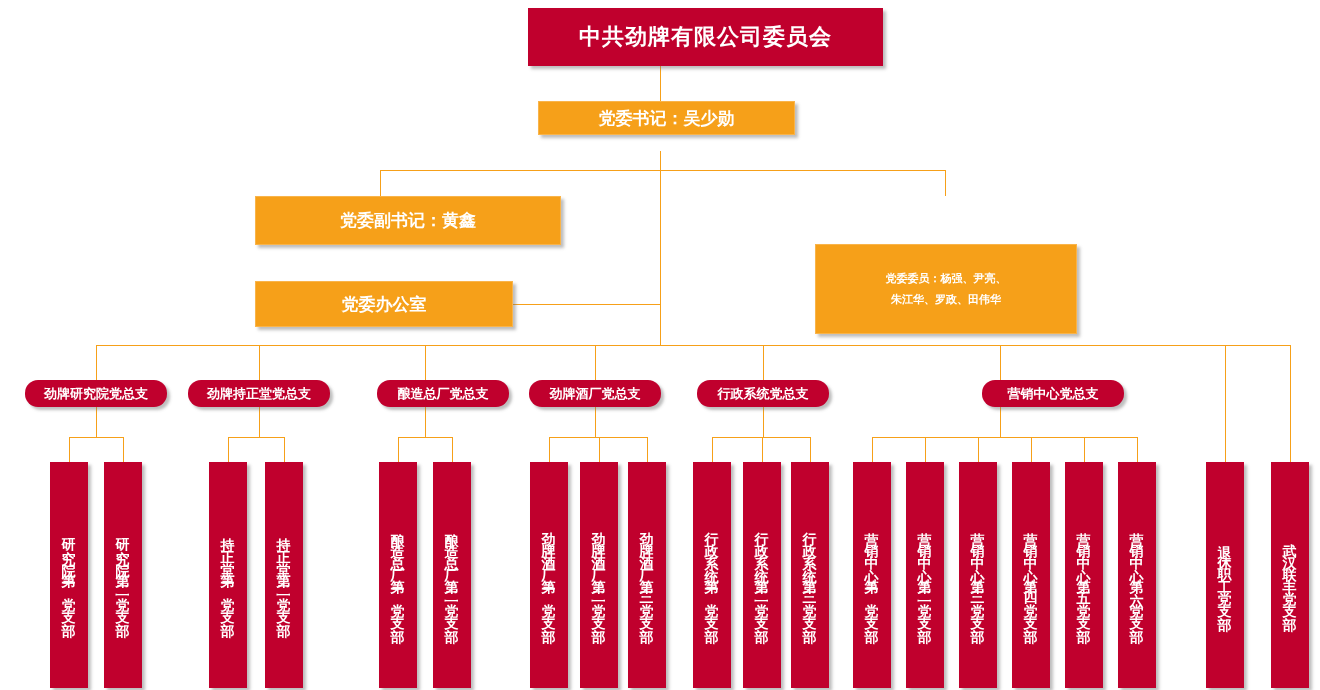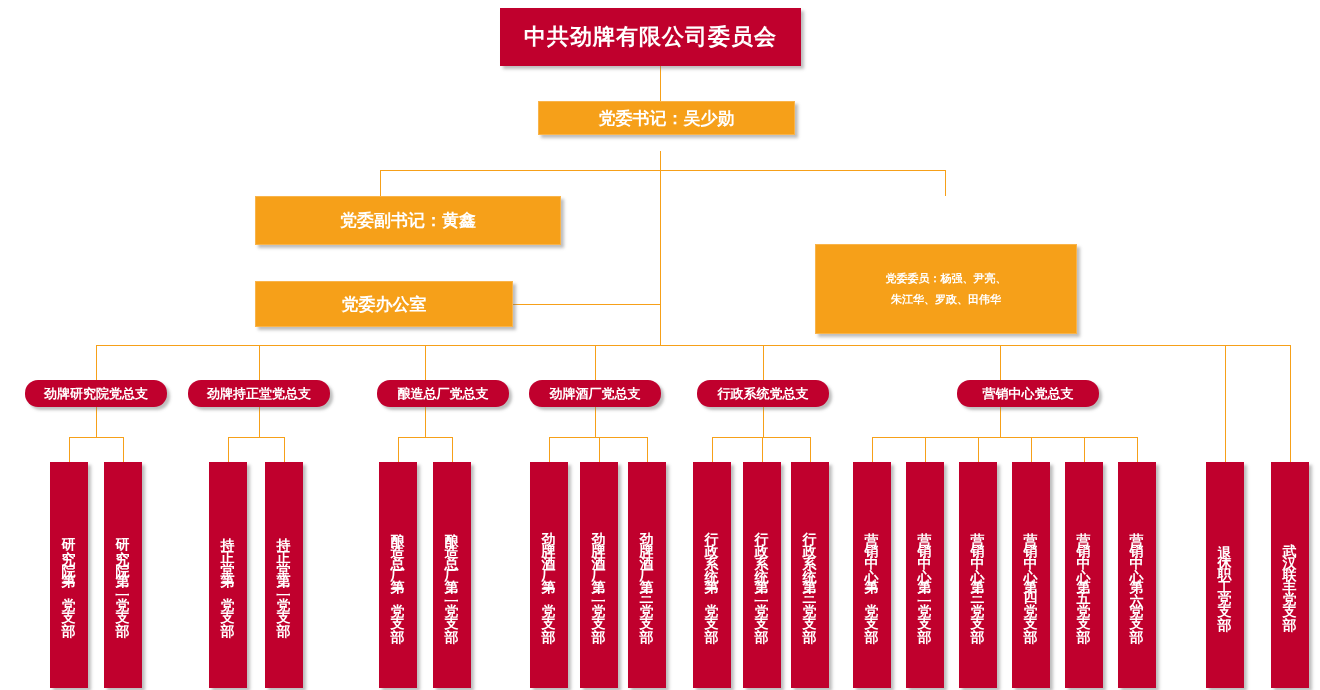--- a/index.html
+++ b/index.html
@@ -85,21 +85,21 @@
 
   <div class="line" style="left:1000px;top:407px;width:1px;height:30px"></div>
   <div class="line" style="left:872px;top:437px;width:265px;height:1px"></div>
   <div class="line" style="left:872px;top:437px;width:1px;height:25px"></div>
   <div class="line" style="left:925px;top:437px;width:1px;height:25px"></div>
   <div class="line" style="left:978px;top:437px;width:1px;height:25px"></div>
   <div class="line" style="left:1031px;top:437px;width:1px;height:25px"></div>
   <div class="line" style="left:1084px;top:437px;width:1px;height:25px"></div>
   <div class="line" style="left:1137px;top:437px;width:1px;height:25px"></div>
 
-  <div class="node red title-node" style="left:500px;top:8px;width:301px;height:58px">
+  <div class="node red title-node" style="left:528px;top:8px;width:355px;height:58px">
     <span>中共劲牌有限公司委员会</span>
   </div>
 
   <div class="node orange lvl2-node" style="left:538px;top:101px;width:257px;height:34px">
     <span>党委书记：吴少勋</span>
   </div>
 
   <div class="node orange lvl2-node" style="left:255px;top:196px;width:306px;height:49px">
     <span>党委副书记：黄鑫</span>
   </div>
@@ -121,21 +121,21 @@
   </div>
   <div class="node red branch-node" style="left:377px;top:380px;width:132px;height:27px">
     <span>酿造总厂党总支</span>
   </div>
   <div class="node red branch-node" style="left:529px;top:380px;width:132px;height:27px">
     <span>劲牌酒厂党总支</span>
   </div>
   <div class="node red branch-node" style="left:697px;top:380px;width:132px;height:27px">
     <span>行政系统党总支</span>
   </div>
-  <div class="node red branch-node" style="left:957px;top:380px;width:142px;height:27px">
+  <div class="node red branch-node" style="left:982px;top:380px;width:142px;height:27px">
     <span>营销中心党总支</span>
   </div>
 
   <div class="vbox" style="left:50px">
       <span>研究院第一党支部</span>
     </div>
   <div class="vbox" style="left:104px">
       <span>研究院第二党支部</span>
     </div>
 

